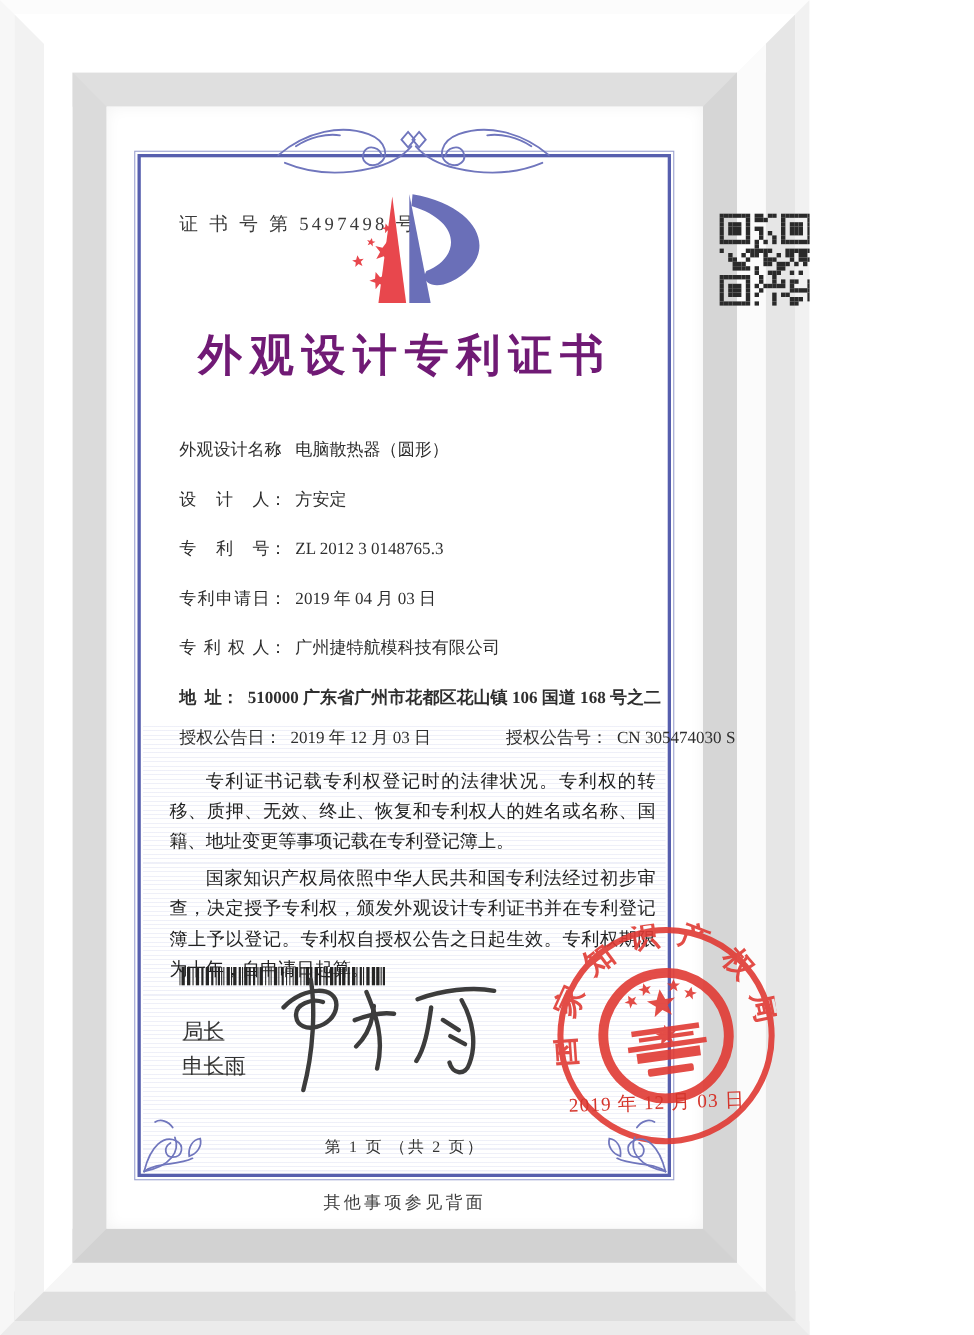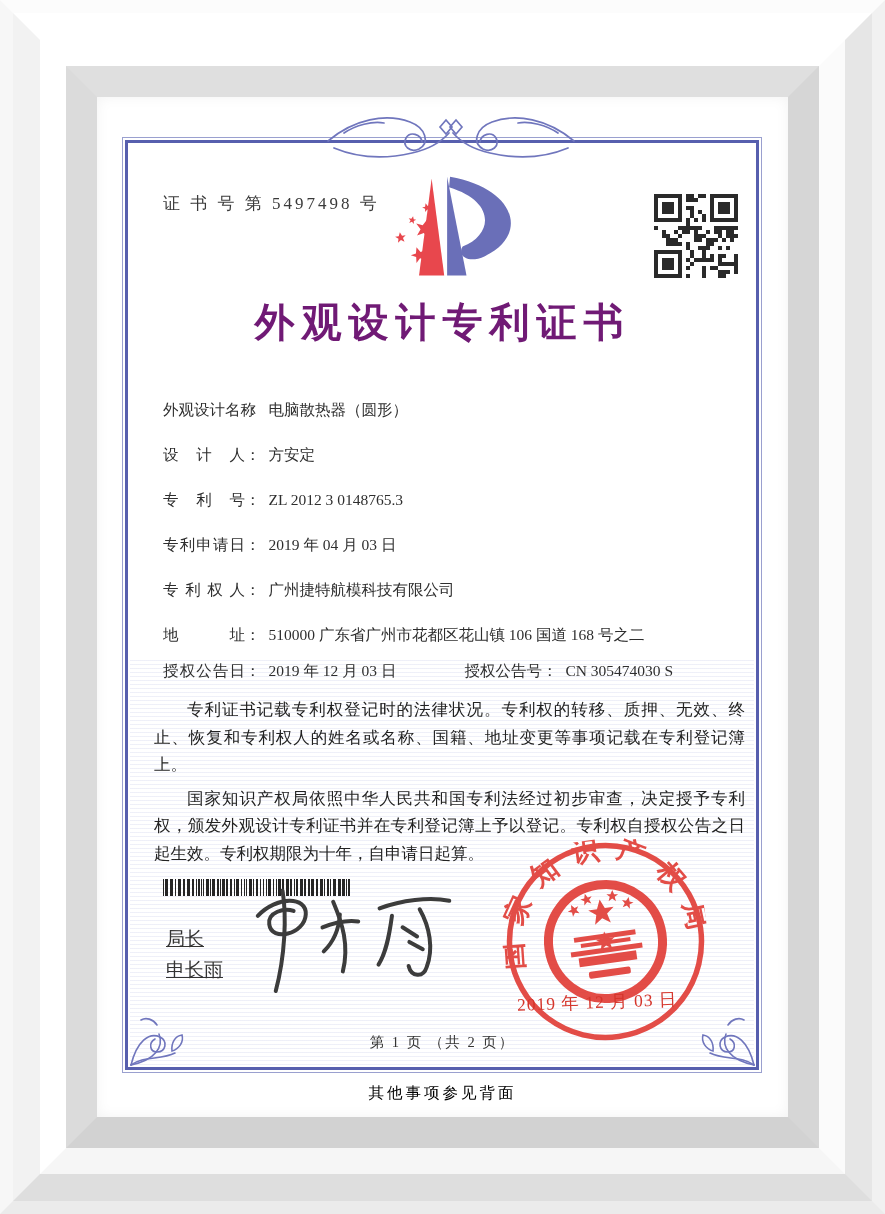--- a/index.html
+++ b/index.html
@@ -1,16 +1,16 @@
 <!DOCTYPE html>
 <html><head>
 <meta charset="utf-8">
 <style>
   html,body{margin:0;padding:0;background:#ffffff;}
-  .stage{position:relative;width:885px;height:1214px;overflow:hidden;
+  .stage{position:relative;width:736px;height:1214px;overflow:hidden;
          font-family:"Liberation Serif","DejaVu Serif",serif;color:#2e2e2e;}
   
   .f1{position:absolute;inset:0;border:13px solid;border-color:#fcfcfc #f1f1f1 #ebebeb #f7f7f7;}
   .f2{position:absolute;inset:13px;border:27px solid;border-color:#ffffff #e6e6e6 #dedede #f2f2f2;}
   .f3{position:absolute;inset:40px;border:26px solid;border-color:#ffffff #fbfbfb #f6f6f6 #ffffff;}
   .f4{position:absolute;inset:66px;border:31px solid;border-color:#dfdfdf #d6d6d6 #d2d2d2 #dbdbdb;}
   .paper{position:absolute;inset:97px;background:#ffffff;box-shadow:inset 0 0 14px rgba(0,0,0,0.05);}
   
   .cert-border{position:absolute;top:43px;left:28px;right:29px;bottom:47px;
                border:3px solid #575fae;outline:1px solid #9aa0cf;outline-offset:2px;}
@@ -35,21 +35,21 @@
   
   .barcode{position:absolute;left:66px;top:782px;}
   .signer{position:absolute;left:69px;top:826px;font-size:19px;line-height:31px;color:#333;text-decoration:underline;}
   .signature{position:absolute;left:128px;top:782px;transform:rotate(-3deg);}
   .seal{position:absolute;left:406px;top:742px;transform:rotate(-8deg);opacity:0.9;}
   .seal-date{position:absolute;left:420px;top:893px;color:#d5352c;font-size:17.5px;
              letter-spacing:1px;transform:rotate(-2deg);white-space:nowrap;}
   .page-footer{position:absolute;left:0;right:0;top:936px;text-align:center;font-size:14.5px;
                letter-spacing:2px;color:#333;}
   .back-note{position:absolute;left:0;right:0;top:986px;text-align:center;font-size:15.5px;
-             letter-spacing:3px;color:#000000;}
+             letter-spacing:3px;color:#404040;}
   
   .ornament-top{position:absolute;left:50%;margin-left:8px;transform:translateX(-50%);top:4px;}
   .flourish-br{position:absolute;right:31px;top:896px;}
   .flourish-bl{position:absolute;left:31px;top:896px;transform:scaleX(-1);}
 </style>
 </head>
 <body>
 
 <div class="stage">
   <div class="f1"></div>
@@ -327,21 +327,21 @@
       <div class="field-row">
         <span class="field-label">专利申请日</span>
           <span class="field-colon">：</span>
           <span>2019 年 04 月 03 日</span>
       </div>
       <div class="field-row">
         <span class="field-label">专 利 权 人</span>
           <span class="field-colon">：</span>
           <span>广州捷特航模科技有限公司</span>
       </div>
-      <div class="field-row" style="margin-bottom:11px;">
+      <div class="field-row" style="margin-bottom:11px;font-weight:bold;">
         <span class="field-label">地 址</span>
           <span class="field-colon">：</span>
           <span>510000 广东省广州市花都区花山镇 106 国道 168 号之二</span>
       </div>
       <div class="field-row">
         <span class="field-label">授权公告日</span>
           <span class="field-colon">：</span>
           <span>2019 年 12 月 03 日</span>
         <span class="pair2">
           <span>授权公告号</span>

